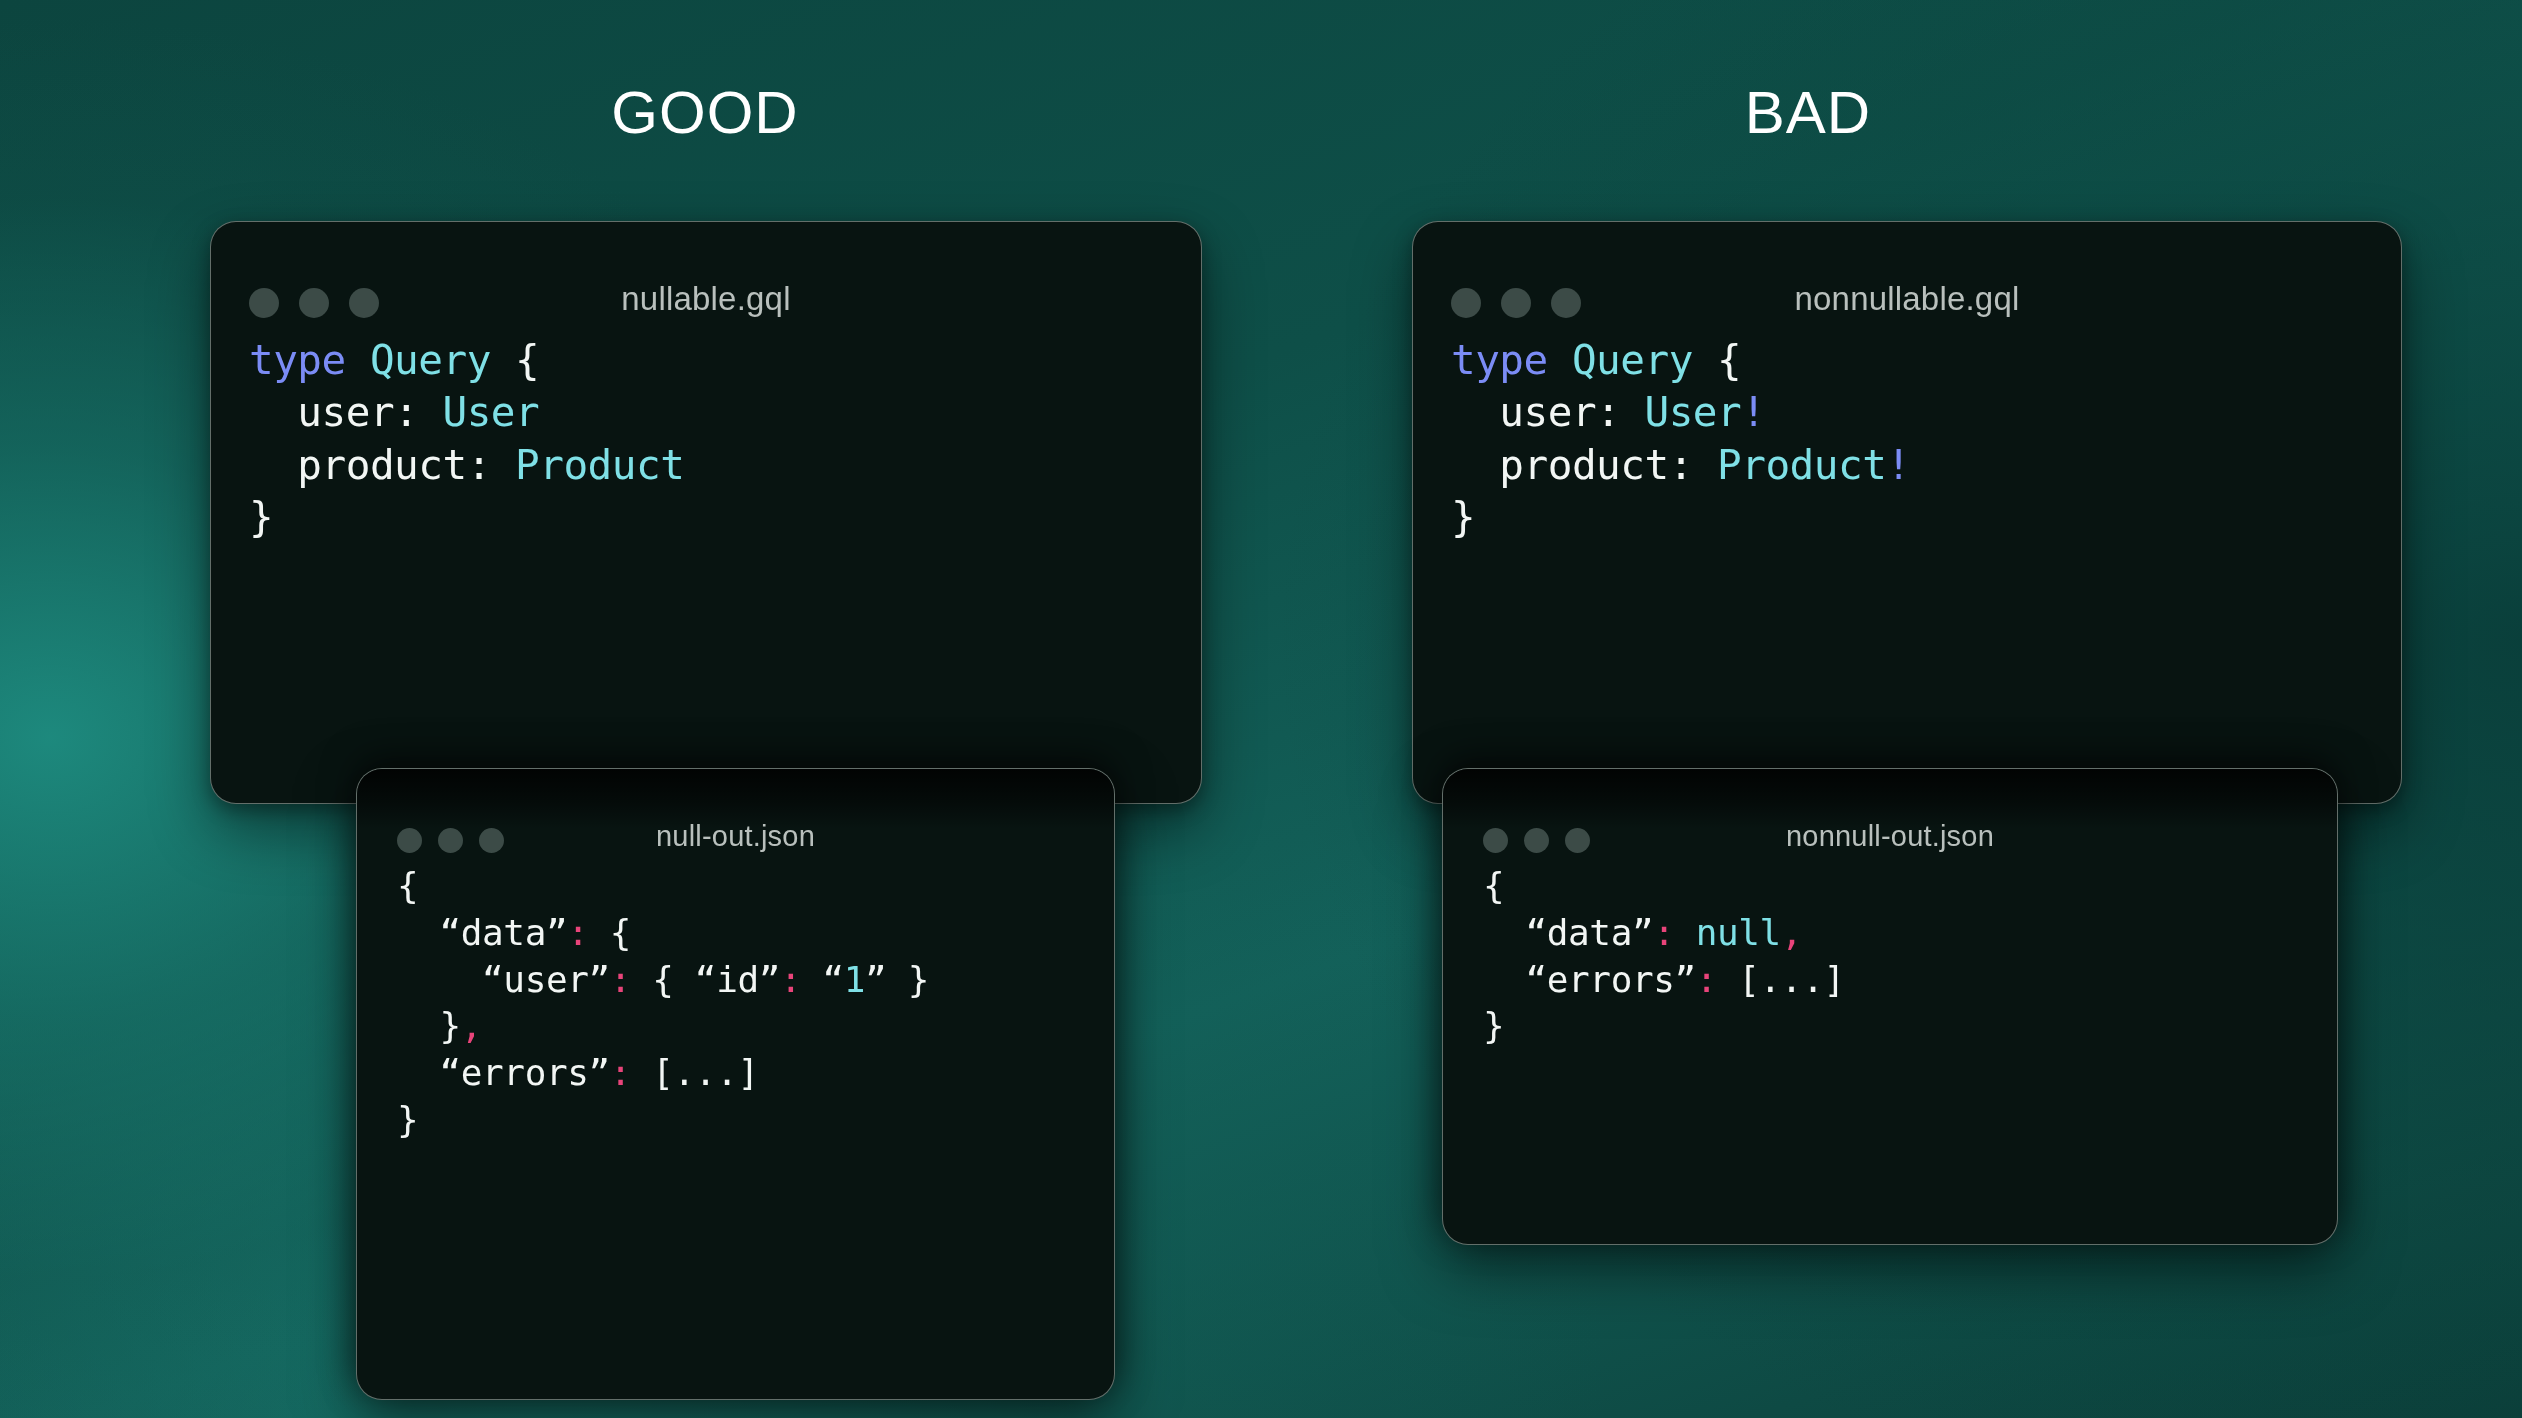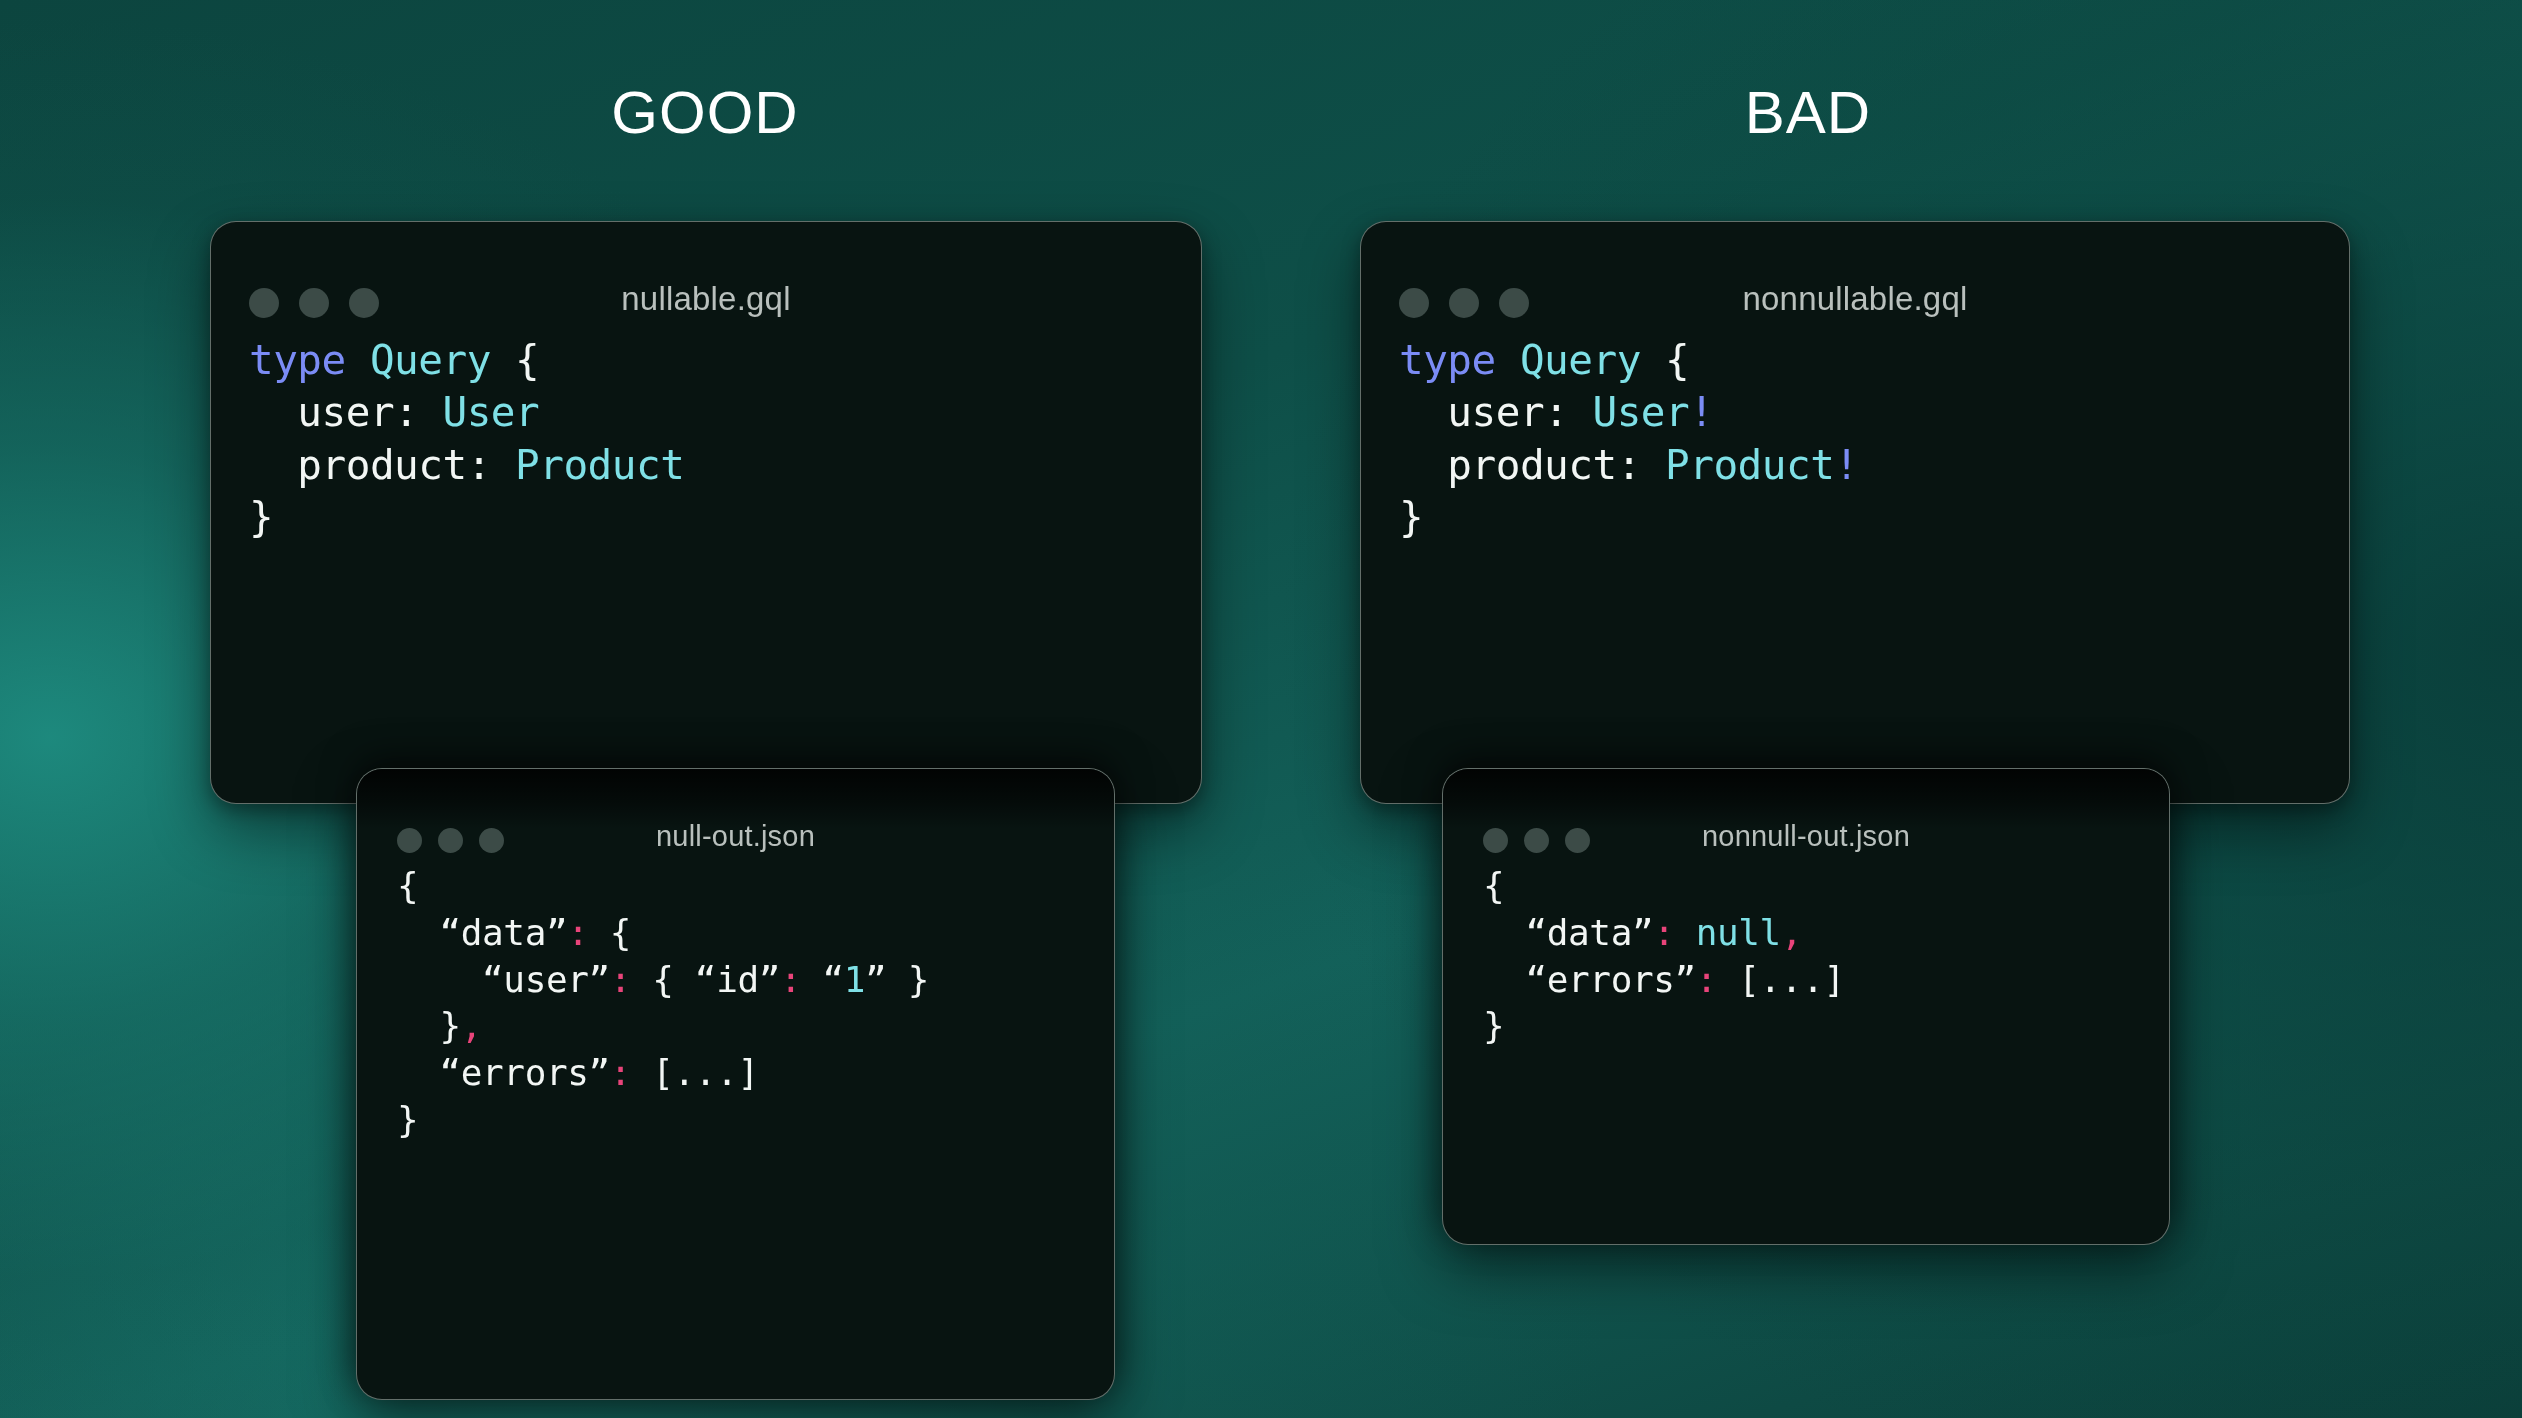--- a/index.html
+++ b/index.html
@@ -108,21 +108,21 @@
       <div class="titlebar">
         <div class="dots">
           <span class="dot"></span>
           <span class="dot"></span>
           <span class="dot"></span>
         </div>
         <div class="title">nullable.gql</div>
       </div>
       <div class="code"><div class="code-line"><span class="kw">type</span><span class="pun"> </span><span class="typ">Query</span><span class="pun"> {</span></div><div class="code-line"><span class="pun">  user: </span><span class="typ">User</span></div><div class="code-line"><span class="pun">  product: </span><span class="typ">Product</span></div><div class="code-line"><span class="pun">}</span></div></div>
     </div>
-    <div class="win" style="left: 1360px; top: 221px; width: 990px; height: 583px;">
+    <div class="win" style="left: 1412px; top: 221px; width: 990px; height: 583px;">
       <div class="titlebar">
         <div class="dots">
           <span class="dot"></span>
           <span class="dot"></span>
           <span class="dot"></span>
         </div>
         <div class="title">nonnullable.gql</div>
       </div>
       <div class="code"><div class="code-line"><span class="kw">type</span><span class="pun"> </span><span class="typ">Query</span><span class="pun"> {</span></div><div class="code-line"><span class="pun">  user: </span><span class="typ">User</span><span class="kw">!</span></div><div class="code-line"><span class="pun">  product: </span><span class="typ">Product</span><span class="kw">!</span></div><div class="code-line"><span class="pun">}</span></div></div>
     </div>
@@ -130,21 +130,21 @@
       <div class="titlebar">
         <div class="dots">
           <span class="dot"></span>
           <span class="dot"></span>
           <span class="dot"></span>
         </div>
         <div class="title">null-out.json</div>
       </div>
       <div class="code"><div class="code-line"><span class="pun">{</span></div><div class="code-line"><span class="pun">  “data”</span><span class="pnk">:</span><span class="pun"> {</span></div><div class="code-line"><span class="pun">    “user”</span><span class="pnk">:</span><span class="pun"> { “id”</span><span class="pnk">:</span><span class="pun"> “</span><span class="cyn">1</span><span class="pun">” }</span></div><div class="code-line"><span class="pun">  }</span><span class="pnk">,</span></div><div class="code-line"><span class="pun">  “errors”</span><span class="pnk">:</span><span class="pun"> [...]</span></div><div class="code-line"><span class="pun">}</span></div></div>
     </div>
-    <div class="win json" style="left: 1442px; top: 768px; width: 728px; height: 477px;">
+    <div class="win json" style="left: 1442px; top: 768px; width: 896px; height: 477px;">
       <div class="titlebar">
         <div class="dots">
           <span class="dot"></span>
           <span class="dot"></span>
           <span class="dot"></span>
         </div>
         <div class="title">nonnull-out.json</div>
       </div>
       <div class="code"><div class="code-line"><span class="pun">{</span></div><div class="code-line"><span class="pun">  “data”</span><span class="pnk">:</span><span class="pun"> </span><span class="cyn">null</span><span class="pnk">,</span></div><div class="code-line"><span class="pun">  “errors”</span><span class="pnk">:</span><span class="pun"> [...]</span></div><div class="code-line"><span class="pun">}</span></div></div>
     </div>

